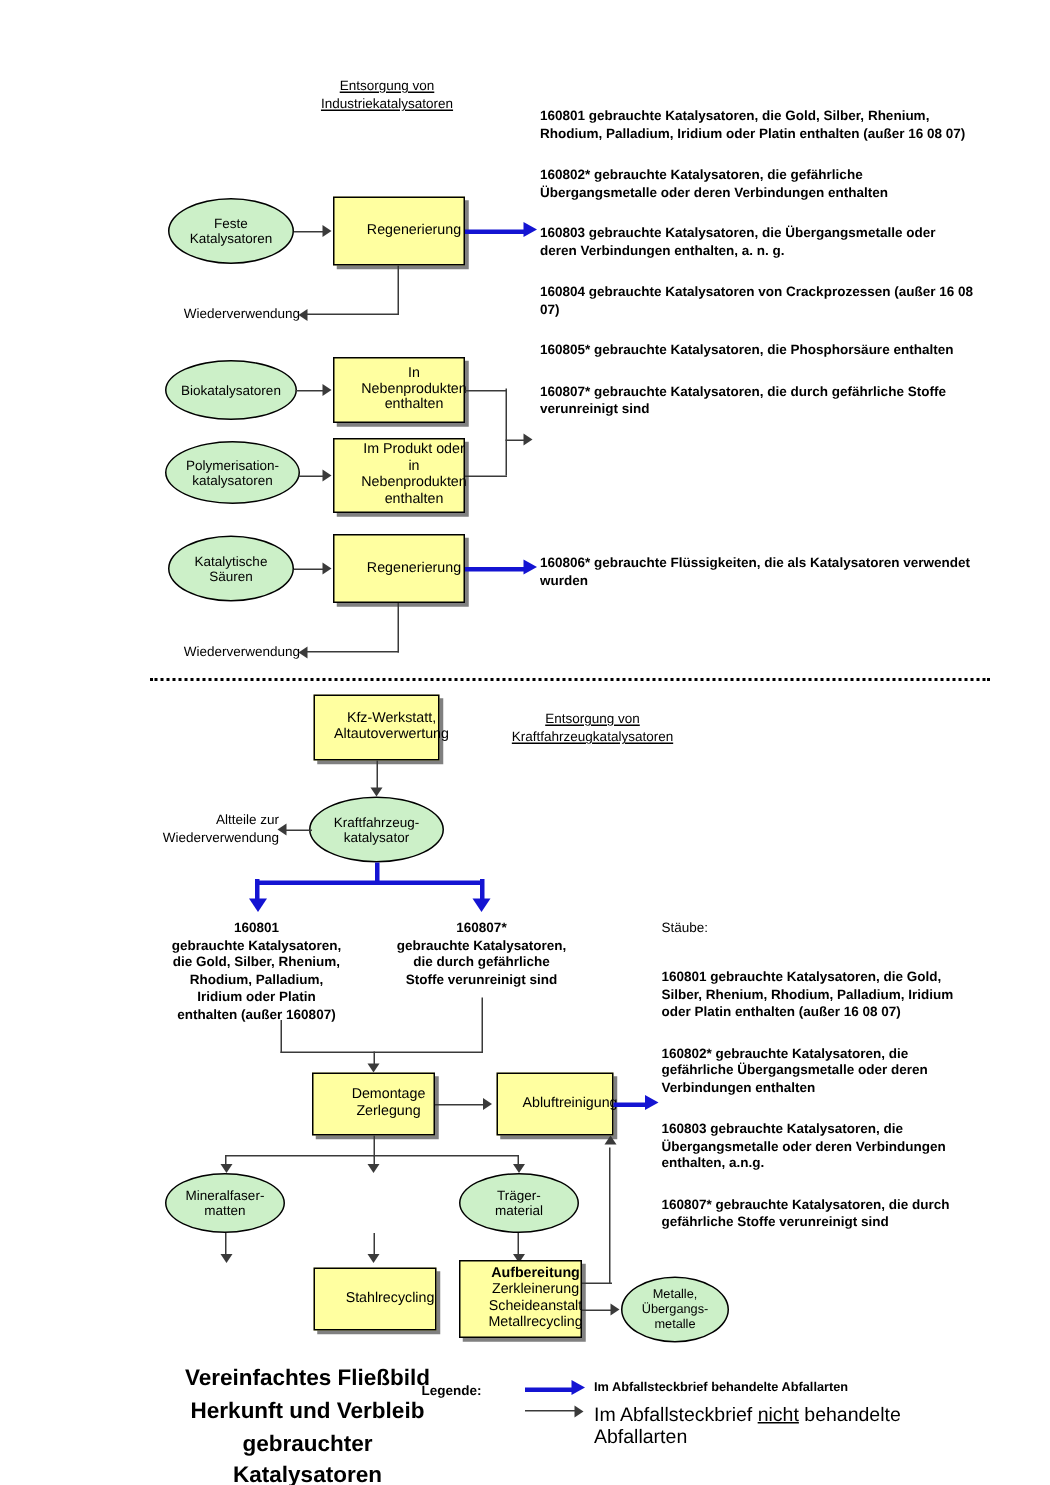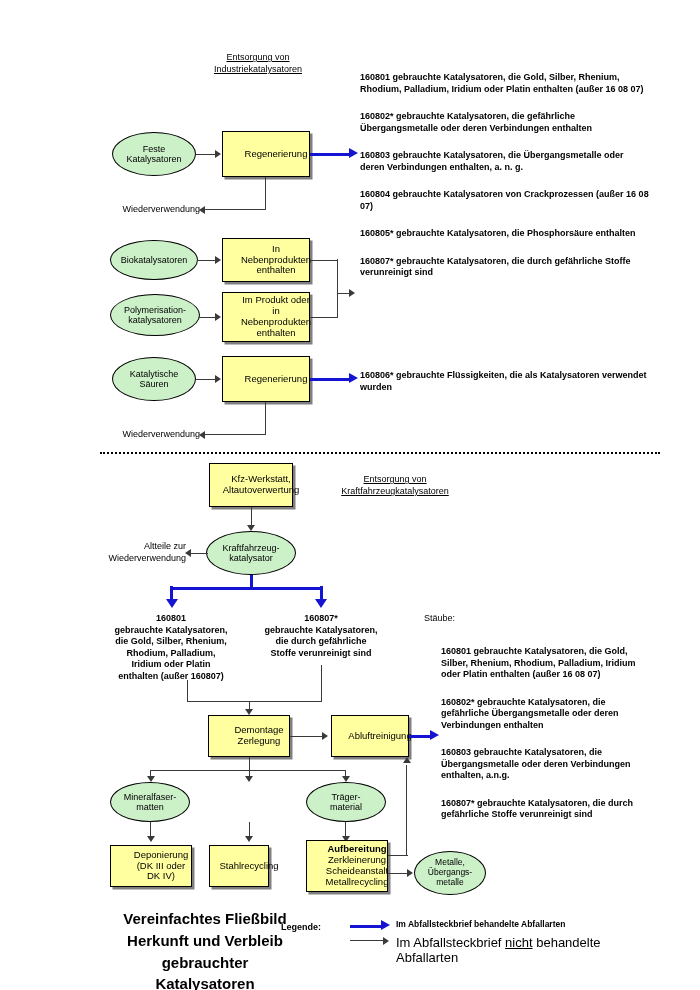--- a/index.html
+++ b/index.html
@@ -219,44 +219,42 @@
   <div class="abs ell" style="left:306px;top:782px;width:80px;height:40px;white-space:pre-line;">Träger-
 material</div>
 
   <div class="ln v" style="left:150px;top:822px;height:16px;"></div>
   <div class="ah down" style="left:146.5px;top:836px;"></div>
   <div class="ln v" style="left:248.5px;top:822px;height:16px;"></div>
   <div class="ah down" style="left:245px;top:836px;"></div>
   <div class="ln v" style="left:345px;top:822px;height:16px;"></div>
   <div class="ah down" style="left:341.5px;top:836px;"></div>
 
-  <div class="abs box shadow" style="left:110px;top:845px;width:82px;height:42px;white-space:pre-line;">Deponierung
-(DK III oder DK IV)</div>
-
-  <div class="abs box shadow" style="left:209px;top:845px;width:60px;height:42px;">Stahlrecycling</div>
+
+  <div class="abs box shadow" style="left:209px;top:845px;width:82px;height:42px;">Stahlrecycling</div>
 
   <div class="abs box shadow" style="left:306px;top:840px;width:82px;height:52px;flex-direction:column;justify-content:center;">
     <div style="font-weight:bold;">Aufbereitung</div>
     <div style="white-space:pre-line;">Zerkleinerung
 Scheideanstalt
 Metallrecycling</div>
   </div>
 
   <div class="ln h" style="left:388px;top:855px;width:20px;"></div>
   <div class="ln v" style="left:406px;top:765px;height:91px;"></div>
   <div class="ah up" style="left:402.5px;top:757px;"></div>
 
   <div class="ln h" style="left:388px;top:872.5px;width:20px;"></div>
   <div class="ah right" style="left:407px;top:869px;"></div>
 
   <div class="abs ell" style="left:414px;top:851px;width:72px;height:44px;white-space:pre-line;font-size:8.5px;">Metalle,
 Übergangs-
 metalle</div>
 
-  <div class="abs txt" style="left:424px;top:613px;width:210px;">Stäube:</div>
+  <div class="abs txt" style="left:441px;top:613px;width:210px;">Stäube:</div>
 
   <div class="abs txt b" style="left:441px;top:630px;width:212px;">
     <p class="para">160801 gebrauchte Katalysatoren, die Gold, Silber, Rhenium, Rhodium, Palladium, Iridium oder Platin enthalten (außer 16 08 07)</p>
     <p class="para">160802* gebrauchte Katalysatoren, die gefährliche Übergangsmetalle oder deren Verbindungen enthalten</p>
     <p class="para">160803 gebrauchte Katalysatoren, die Übergangsmetalle oder deren Verbindungen enthalten, a.n.g.</p>
     <p class="para">160807* gebrauchte Katalysatoren, die durch gefährliche Stoffe verunreinigt sind</p>
   </div>
 
   <div class="abs caption" style="left:110px;top:908px;width:190px;">
     <div>Vereinfachtes Fließbild</div>

